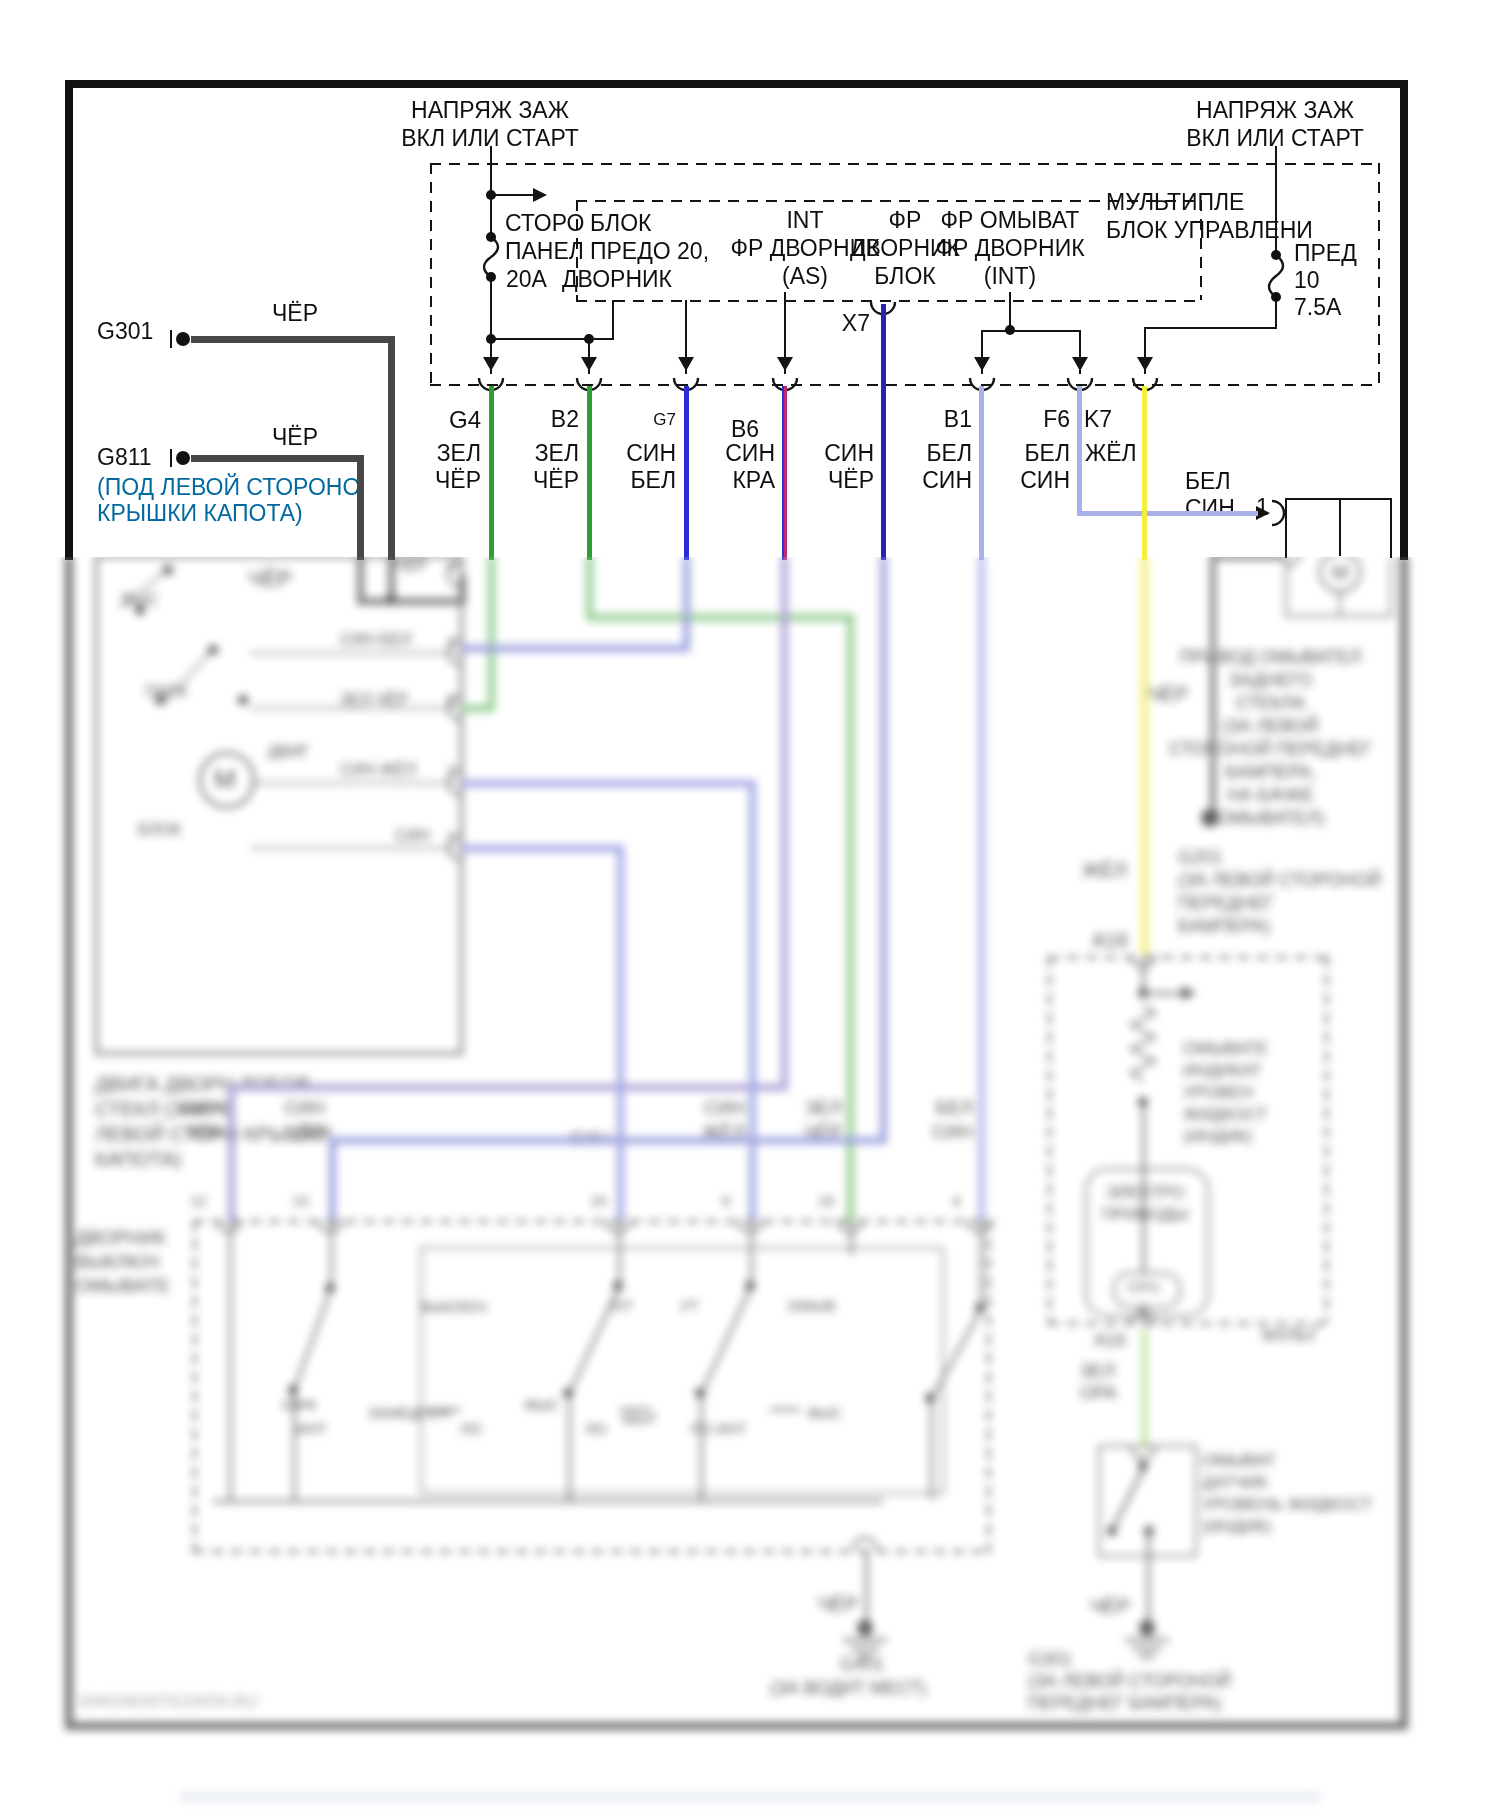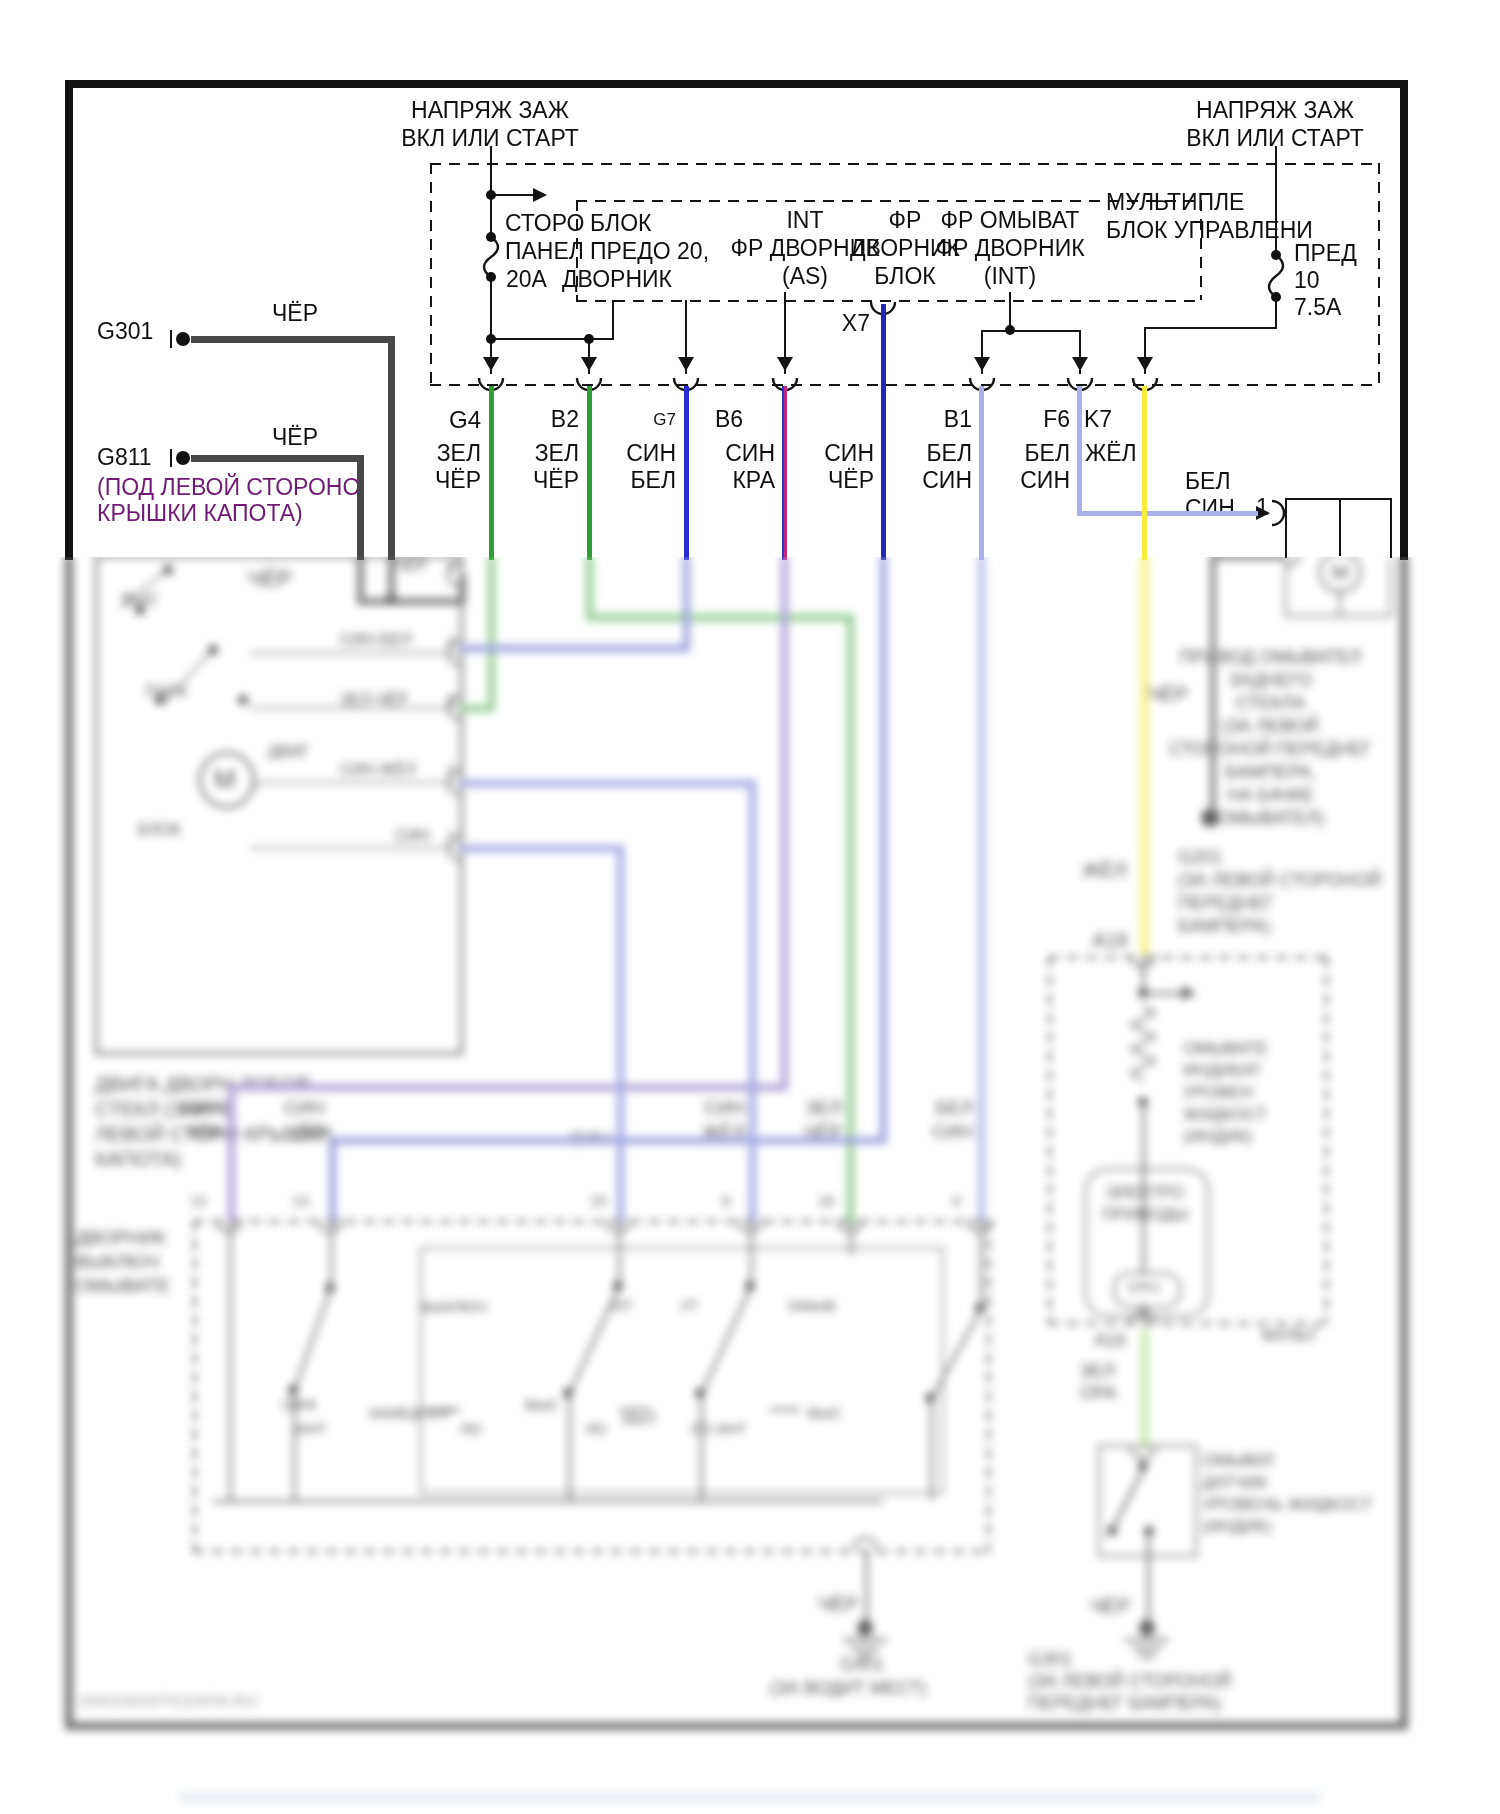--- a/index.html
+++ b/index.html
@@ -60,21 +60,21 @@
       <div class="t" style="left: 828px; top: 206px; font-size: 23px; line-height: 28px; width: 154px; text-align: center; color: rgb(16, 16, 16);">ФР
 ДВОРНИК
 БЛОК</div>
       <div class="t" style="left: 928px; top: 206px; font-size: 23px; line-height: 28px; width: 164px; text-align: center; color: rgb(16, 16, 16);">ФР ОМЫВАТ
 ФР ДВОРНИК
 (INT)</div>
       <div class="t" style="left: 820px; top: 310px; font-size: 23px; line-height: 27px; width: 50px; text-align: right; color: rgb(16, 16, 16);">X7</div>
       <div class="t" style="left: 421px; top: 406px; font-size: 24px; line-height: 27px; width: 60px; text-align: right; color: rgb(16, 16, 16);">G4</div>
       <div class="t" style="left: 519px; top: 406px; font-size: 23px; line-height: 27px; width: 60px; text-align: right; color: rgb(16, 16, 16);">B2</div>
       <div class="t" style="left: 616px; top: 406px; font-size: 17px; line-height: 27px; width: 60px; text-align: right; color: rgb(16, 16, 16);">G7</div>
-      <div class="t" style="left: 715px; top: 406px; font-size: 23px; line-height: 27px; width: 60px; text-align: left; color: rgb(16, 16, 16);">B6</div>
+      <div class="t" style="left: 715px; top: 416px; font-size: 23px; line-height: 27px; width: 60px; text-align: center; color: rgb(16, 16, 16);">B6</div>
       <div class="t" style="left: 912px; top: 406px; font-size: 23px; line-height: 27px; width: 60px; text-align: right; color: rgb(16, 16, 16);">B1</div>
       <div class="t" style="left: 1010px; top: 406px; font-size: 23px; line-height: 27px; width: 60px; text-align: right; color: rgb(16, 16, 16);">F6</div>
       <div class="t" style="left: 1068px; top: 406px; font-size: 23px; line-height: 27px; width: 60px; text-align: center; color: rgb(16, 16, 16);">K7</div>
       <div class="t" style="left: 421px; top: 440px; font-size: 23px; line-height: 27px; width: 60px; text-align: right; color: rgb(16, 16, 16);">ЗЕЛ
 ЧЁР</div>
       <div class="t" style="left: 519px; top: 440px; font-size: 23px; line-height: 27px; width: 60px; text-align: right; color: rgb(16, 16, 16);">ЗЕЛ
 ЧЁР</div>
       <div class="t" style="left: 616px; top: 440px; font-size: 23px; line-height: 27px; width: 60px; text-align: right; color: rgb(16, 16, 16);">СИН
 БЕЛ</div>
       <div class="t" style="left: 715px; top: 440px; font-size: 23px; line-height: 27px; width: 60px; text-align: right; color: rgb(16, 16, 16);">СИН
@@ -82,21 +82,21 @@
       <div class="t" style="left: 814px; top: 440px; font-size: 23px; line-height: 27px; width: 60px; text-align: right; color: rgb(16, 16, 16);">СИН
 ЧЁР</div>
       <div class="t" style="left: 912px; top: 440px; font-size: 23px; line-height: 27px; width: 60px; text-align: right; color: rgb(16, 16, 16);">БЕЛ
 СИН</div>
       <div class="t" style="left: 1010px; top: 440px; font-size: 23px; line-height: 27px; width: 60px; text-align: right; color: rgb(16, 16, 16);">БЕЛ
 СИН</div>
       <div class="t" style="left: 1085px; top: 440px; font-size: 23px; line-height: 27px; text-align: left; color: rgb(16, 16, 16);">ЖЁЛ</div>
       <div class="t" style="left: 97px; top: 318px; font-size: 23px; line-height: 27px; text-align: left; color: rgb(16, 16, 16);">G301</div>
       <div class="t" style="left: 272px; top: 300px; font-size: 23px; line-height: 27px; text-align: left; color: rgb(16, 16, 16);">ЧЁР</div>
       <div class="t" style="left: 97px; top: 444px; font-size: 23px; line-height: 27px; text-align: left; color: rgb(16, 16, 16);">G811</div>
-      <div class="t" style="left: 97px; top: 474px; font-size: 23px; line-height: 26px; text-align: left; color: #701a75;">(ПОД ЛЕВОЙ СТОРОНО
+      <div class="t" style="left: 97px; top: 474px; font-size: 23px; line-height: 26px; text-align: left; color: #0369a1;">(ПОД ЛЕВОЙ СТОРОНО
 КРЫШКИ КАПОТА)</div>
       <div class="t" style="left: 272px; top: 424px; font-size: 23px; line-height: 27px; text-align: left; color: rgb(16, 16, 16);">ЧЁР</div>
       <div class="t" style="left: 1185px; top: 468px; font-size: 23px; line-height: 27px; text-align: left; color: rgb(16, 16, 16);">БЕЛ
 СИН</div>
       <div class="t" style="left: 1256px; top: 494px; font-size: 23px; line-height: 27px; text-align: left; color: rgb(16, 16, 16);">1</div>
       <div class="l" style="left: 65px; top: 80px; width: 1343px; height: 8px; background: rgb(17, 17, 17);"></div>
       <div class="l" style="left: 65px; top: 80px; width: 8px; height: 480px; background: rgb(17, 17, 17);"></div>
       <div class="l" style="left: 1400px; top: 80px; width: 8px; height: 480px; background: rgb(17, 17, 17);"></div>
       <div class="l" style="left: 430px; top: 163px; width: 948px; height: 2px; background: repeating-linear-gradient(90deg, rgb(20, 20, 20) 0px, rgb(20, 20, 20) 11px, transparent 11px, transparent 19px);"></div>
       <div class="l" style="left: 430px; top: 163px; width: 2px; height: 221px; background: repeating-linear-gradient(rgb(20, 20, 20) 0px, rgb(20, 20, 20) 11px, transparent 11px, transparent 19px);"></div>

